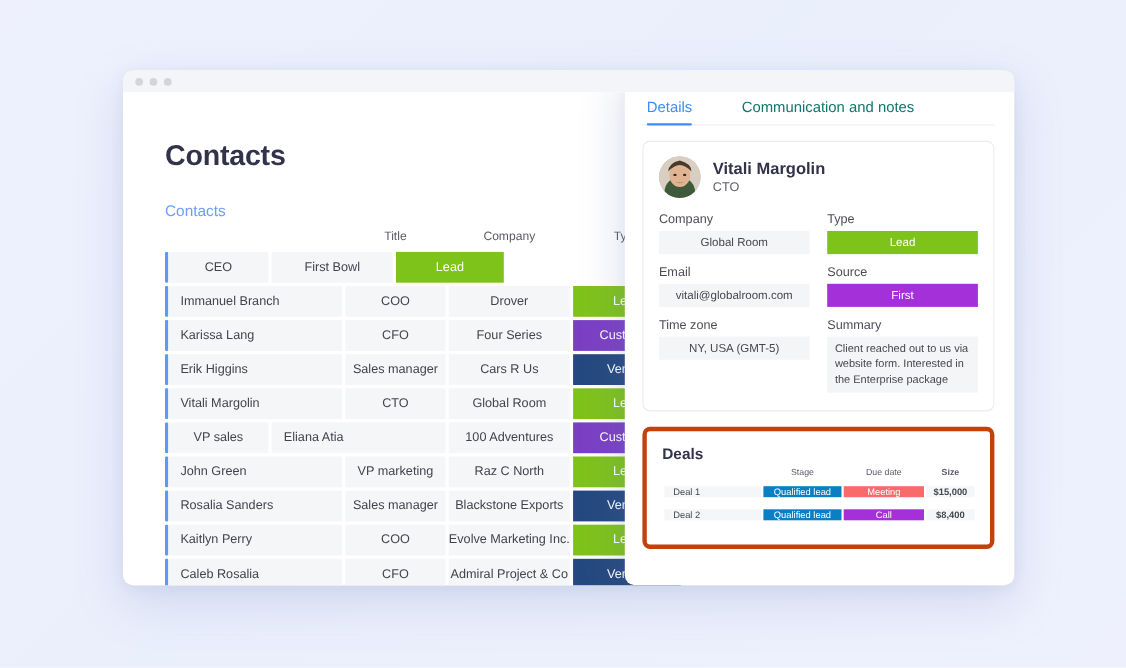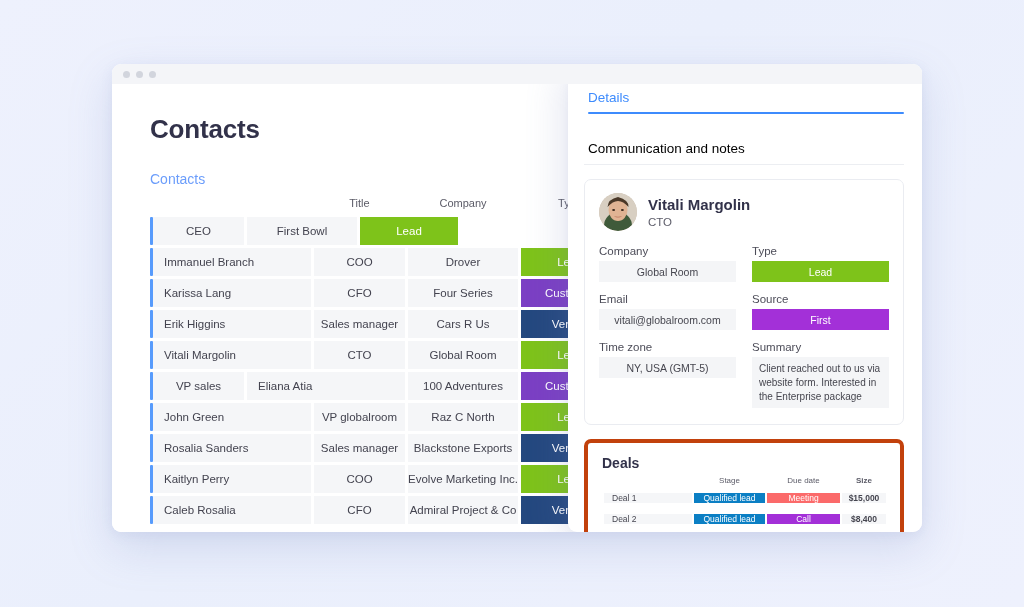--- a/index.html
+++ b/index.html
@@ -50,21 +50,21 @@
     position: relative;
     height: 448px;
     background: #ffffff;
     border-radius: 0 0 9px 9px;
     overflow: hidden;
   }
 
   
   .board {
     position: absolute;
-    left: 0; top: 0;
+    left: 0; top: 12px;
     width: 100%;
     height: 100%;
     padding: 30px 0 0 38px;
   }
 
   .page-title {
     font-size: 26px;
     font-weight: bold;
     color: #32324a;
     letter-spacing: -0.2px;
@@ -131,28 +131,27 @@
     height: 464px;
     background: #ffffff;
     border-radius: 9px;
     box-shadow: -10px 6px 34px rgba(110, 125, 180, 0.16),
                 0 2px 10px rgba(110, 125, 180, 0.08);
     padding: 22px 18px 0 16px;
   }
 
   .tabs {
     display: flex;
-    gap: 28px;
+    gap: 45px;
     border-bottom: 1px solid #eceef2;
     padding-left: 4px;
-    flex-direction: column;
   }
   .tab {
     font-size: 13.5px;
-    color: #000000;
+    color: #0f766e;
     padding-bottom: 8px;
     position: relative;
     cursor: pointer;
     white-space: nowrap;
   }
   .tab.active { color: #3d8bfd; }
   .tab.active::after {
     content: "";
     position: absolute;
     left: 0; right: 0; bottom: -1px;
@@ -340,21 +339,21 @@
             <div class="trow">
               <span class="accent"></span>
               <span class="cell c-title">VP sales</span>
               <span class="cell c-name">Eliana Atia</span>
               <span class="cell c-comp">100 Adventures</span>
               <span class="cell c-type type-customer">Customer</span>
             </div>
             <div class="trow">
               <span class="accent"></span>
               <span class="cell c-name">John Green</span>
-              <span class="cell c-title">VP globalroom</span>
+              <span class="cell c-title">VP marketing</span>
               <span class="cell c-comp">Raz C North</span>
               <span class="cell c-type type-lead">Lead</span>
             </div>
             <div class="trow">
               <span class="accent"></span>
               <span class="cell c-name">Rosalia Sanders</span>
               <span class="cell c-title">Sales manager</span>
               <span class="cell c-comp">Blackstone Exports</span>
               <span class="cell c-type type-vendor">Vendor</span>
             </div>

